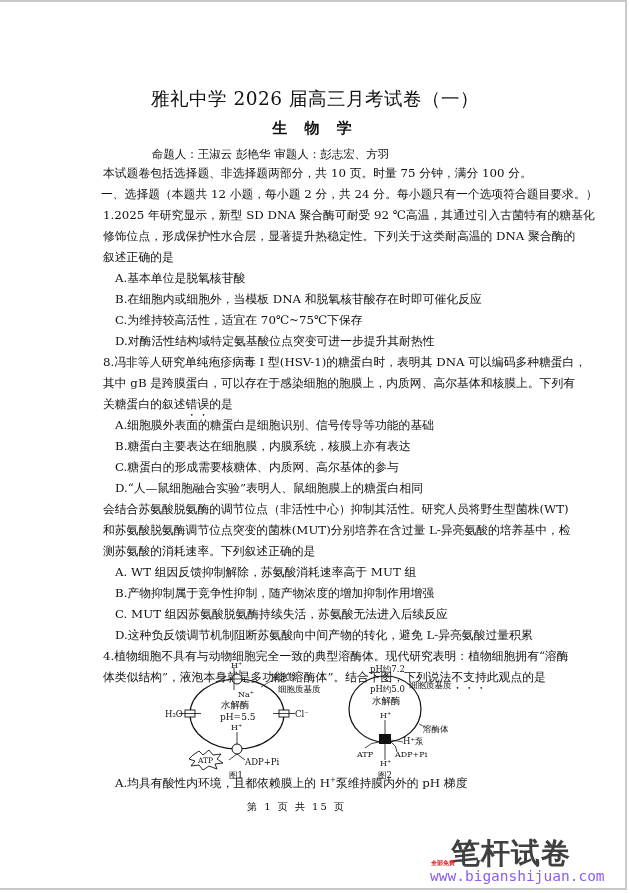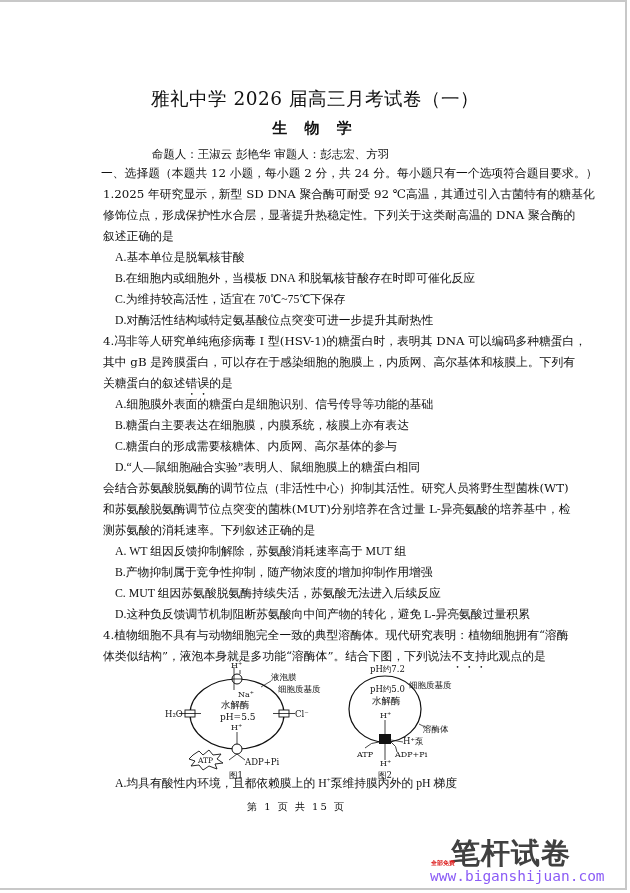--- a/index.html
+++ b/index.html
@@ -21,21 +21,21 @@
     font-size: 15px; letter-spacing: 6px; font-weight: bold;
   }
   .authors {
     position: absolute; top: 147px; left: 0; width: 541px; text-align: center;
     font-size: 11.5px;
   }
   .body-text {
     position: absolute; left: 103px; width: 430px; font-size: 11.8px; line-height: 21px;
   }
   .line { white-space: nowrap; height: 21px; }
-  .opt { padding-left: 12px; font-family: Liberation Serif, serif; }
+  .opt { padding-left: 12px; }
   .emph { text-emphasis: dot; -webkit-text-emphasis: dot; text-emphasis-position: under; -webkit-text-emphasis-position: under; }
   sup { font-size: 7px; vertical-align: super; line-height: 0; }
   .figs { position: absolute; left: 165px; top: 662px; width: 340px; height: 118px; }
   .figs svg text { font-family: "DejaVu Serif", "Liberation Serif", serif; fill: #111; }
   .footer {
     position: absolute; top: 800px; left: 0; width: 593px; text-align: center; font-size: 10px; letter-spacing: 2px;
   }
   .wm { position: absolute; left: 428px; top: 834px; width: 200px; height: 54px; }
   .wm-brand {
     position: absolute; left: 23px; top: 0; font-family: "DejaVu Sans", "Liberation Sans", sans-serif;
@@ -52,34 +52,35 @@
 </head>
 <body>
 
 <div class="frame"></div>
 
 <div class="title">雅礼中学 2026 届高三月考试卷（一）</div>
 <div class="subject">生 物 学</div>
 <div class="authors">命题人：王淑云  彭艳华  审题人：彭志宏、方羽</div>
 
 <div class="body-text" style="top:163px;">
+  <div class="line">本试题卷包括选择题、非选择题两部分，共 10 页。时量 75 分钟，满分 100 分。</div>
   <div class="line" style="margin-left:-2px;">一、选择题（本题共 12 小题，每小题 2 分，共 24 分。每小题只有一个选项符合题目要求。）</div>
 
   <div>
     <div class="line">1.2025 年研究显示，新型 SD DNA 聚合酶可耐受 92 ℃高温，其通过引入古菌特有的糖基化</div>
     <div class="line">修饰位点，形成保护性水合层，显著提升热稳定性。下列关于这类耐高温的 DNA 聚合酶的</div>
     <div class="line">叙述正确的是</div>
     <div class="line opt">A.基本单位是脱氧核苷酸</div>
     <div class="line opt">B.在细胞内或细胞外，当模板 DNA 和脱氧核苷酸存在时即可催化反应</div>
     <div class="line opt">C.为维持较高活性，适宜在 70℃~75℃下保存</div>
     <div class="line opt">D.对酶活性结构域特定氨基酸位点突变可进一步提升其耐热性</div>
   </div>
 
   <div>
-    <div class="line">4.冯非等人研究单纯疱疹病毒 I 型(HSV-1)的糖蛋白时，表明其 DNA 可以编码多种糖蛋白，</div>
+    <div class="line">8.冯非等人研究单纯疱疹病毒 I 型(HSV-1)的糖蛋白时，表明其 DNA 可以编码多种糖蛋白，</div>
     <div class="line">其中 gB 是跨膜蛋白，可以存在于感染细胞的胞膜上，内质网、高尔基体和核膜上。下列有</div>
     <div class="line">
       <span>关糖蛋白的叙述</span><span class="emph">错误</span><span>的是</span>
     </div>
     <div class="line opt">A.细胞膜外表面的糖蛋白是细胞识别、信号传导等功能的基础</div>
     <div class="line opt">B.糖蛋白主要表达在细胞膜，内膜系统，核膜上亦有表达</div>
     <div class="line opt">C.糖蛋白的形成需要核糖体、内质网、高尔基体的参与</div>
     <div class="line opt">D.“人—鼠细胞融合实验”表明人、鼠细胞膜上的糖蛋白相同</div>
   </div>
 

